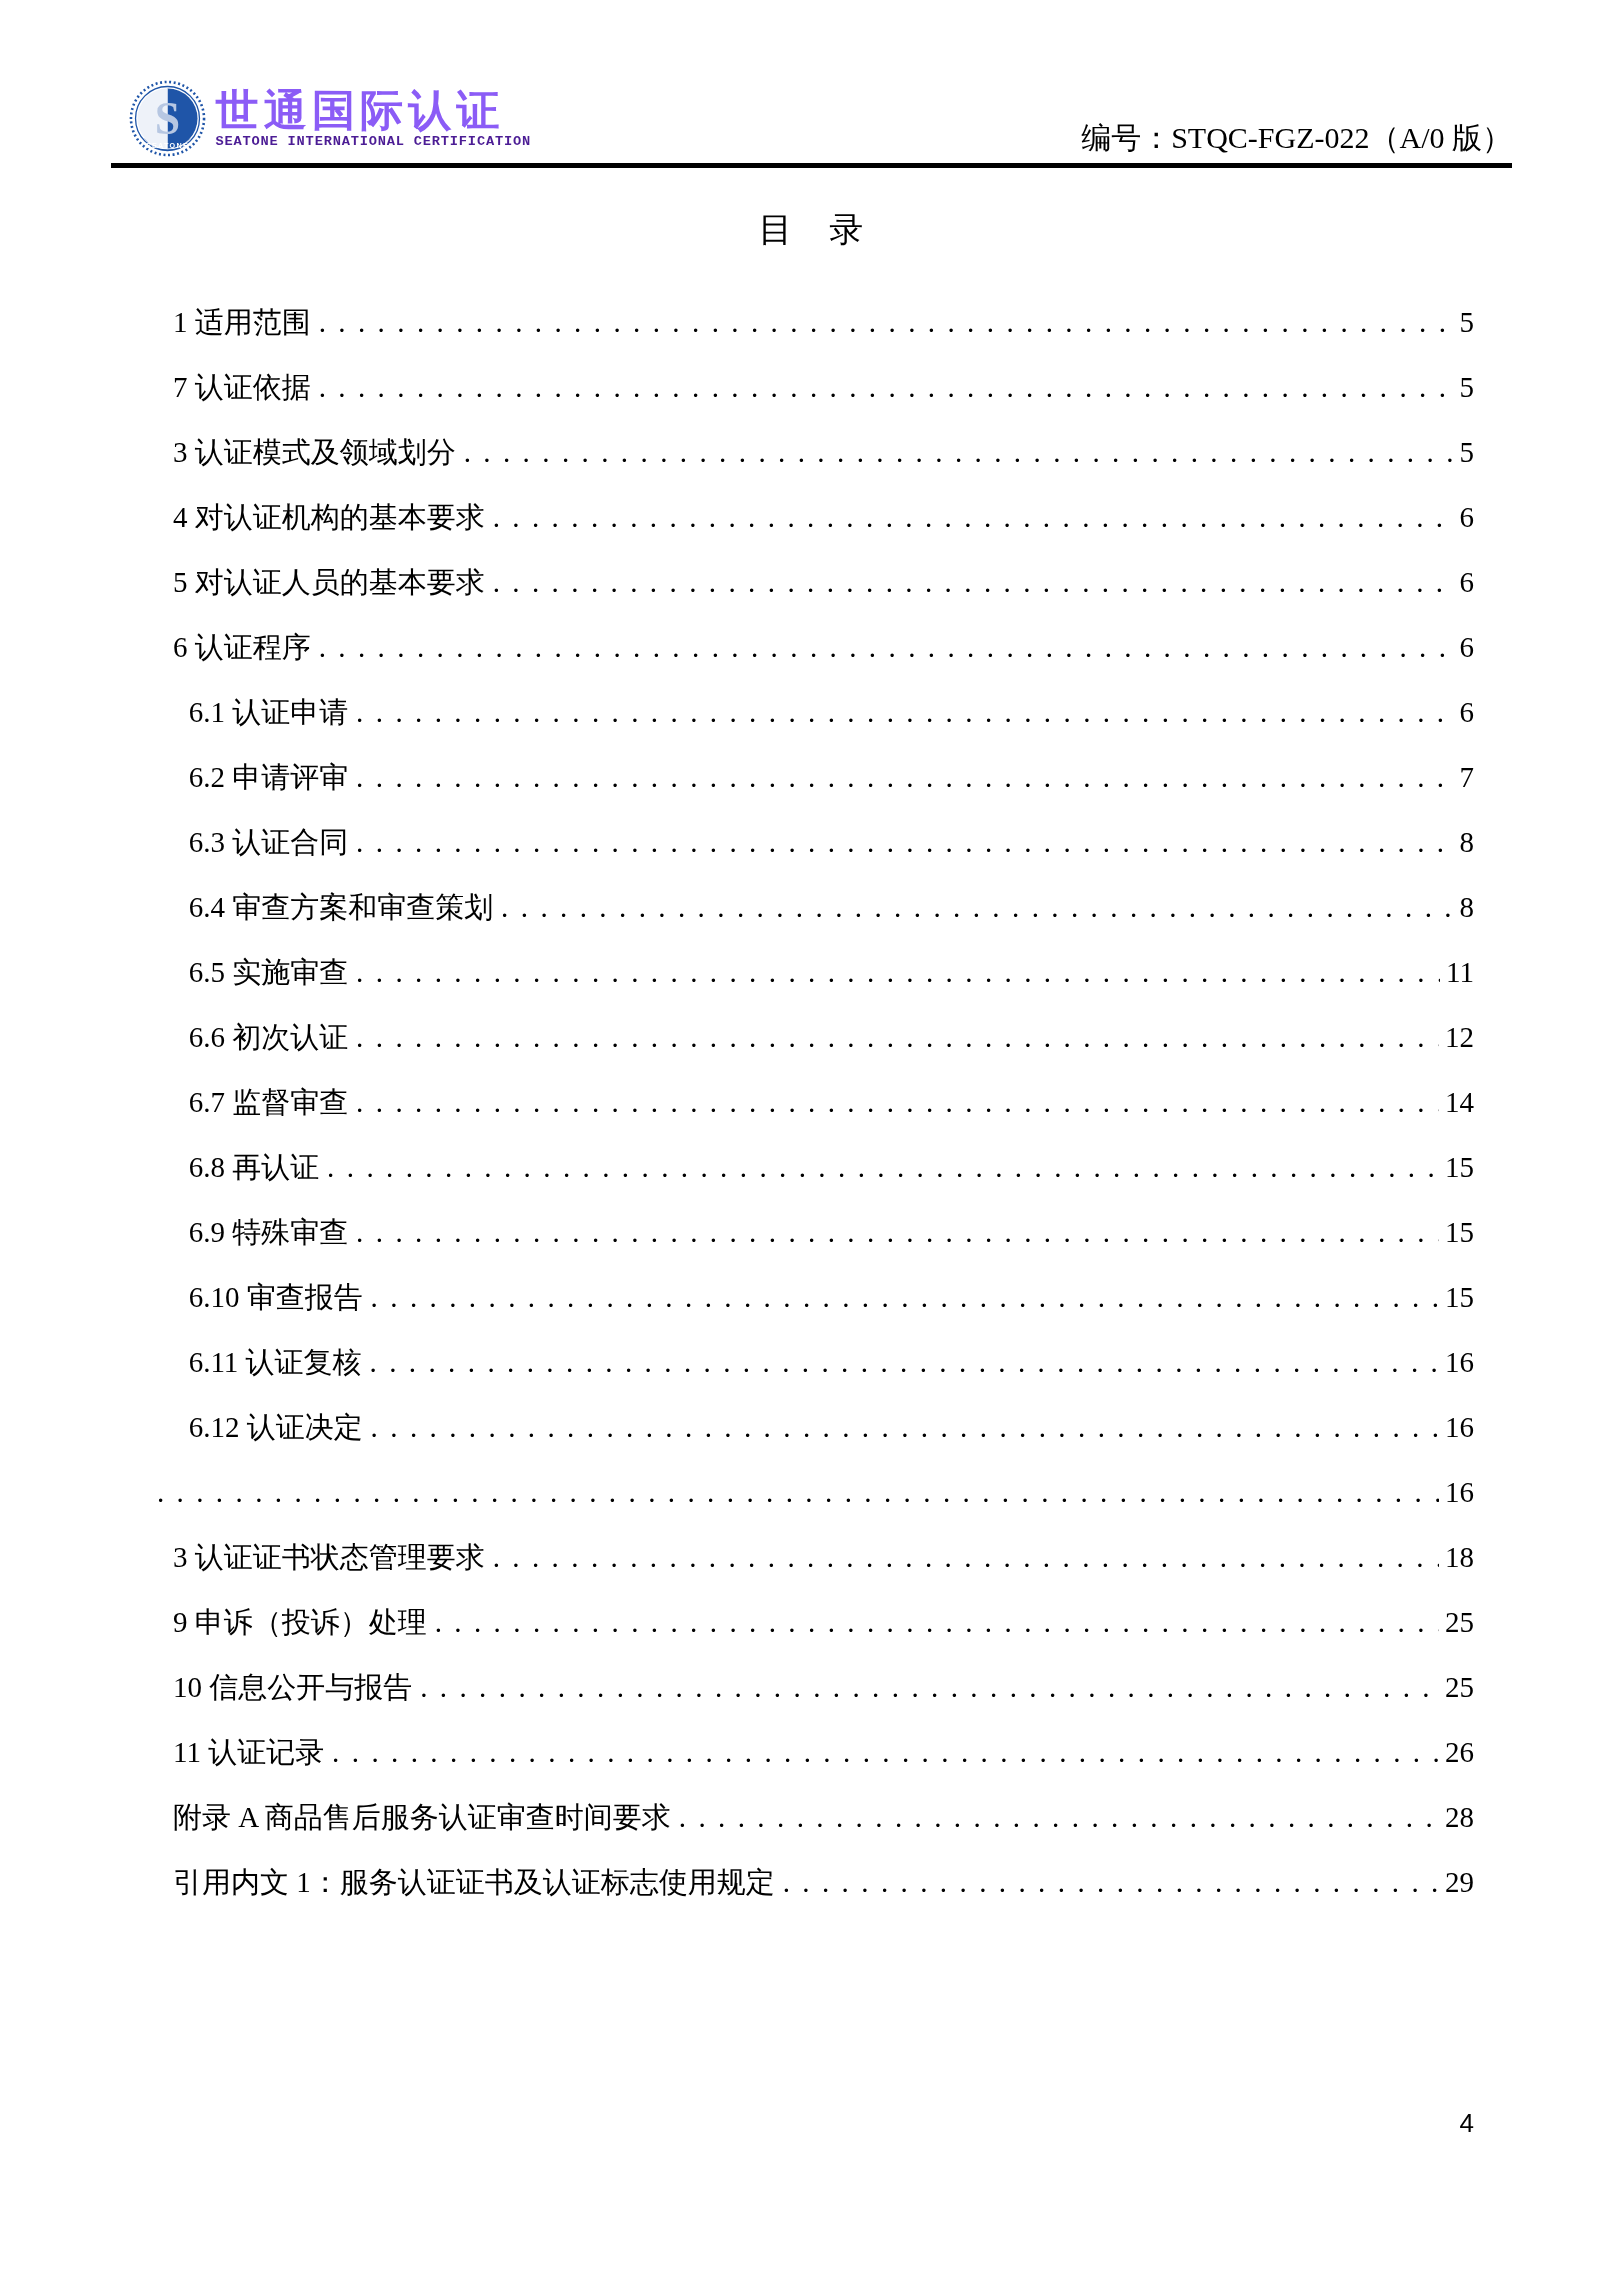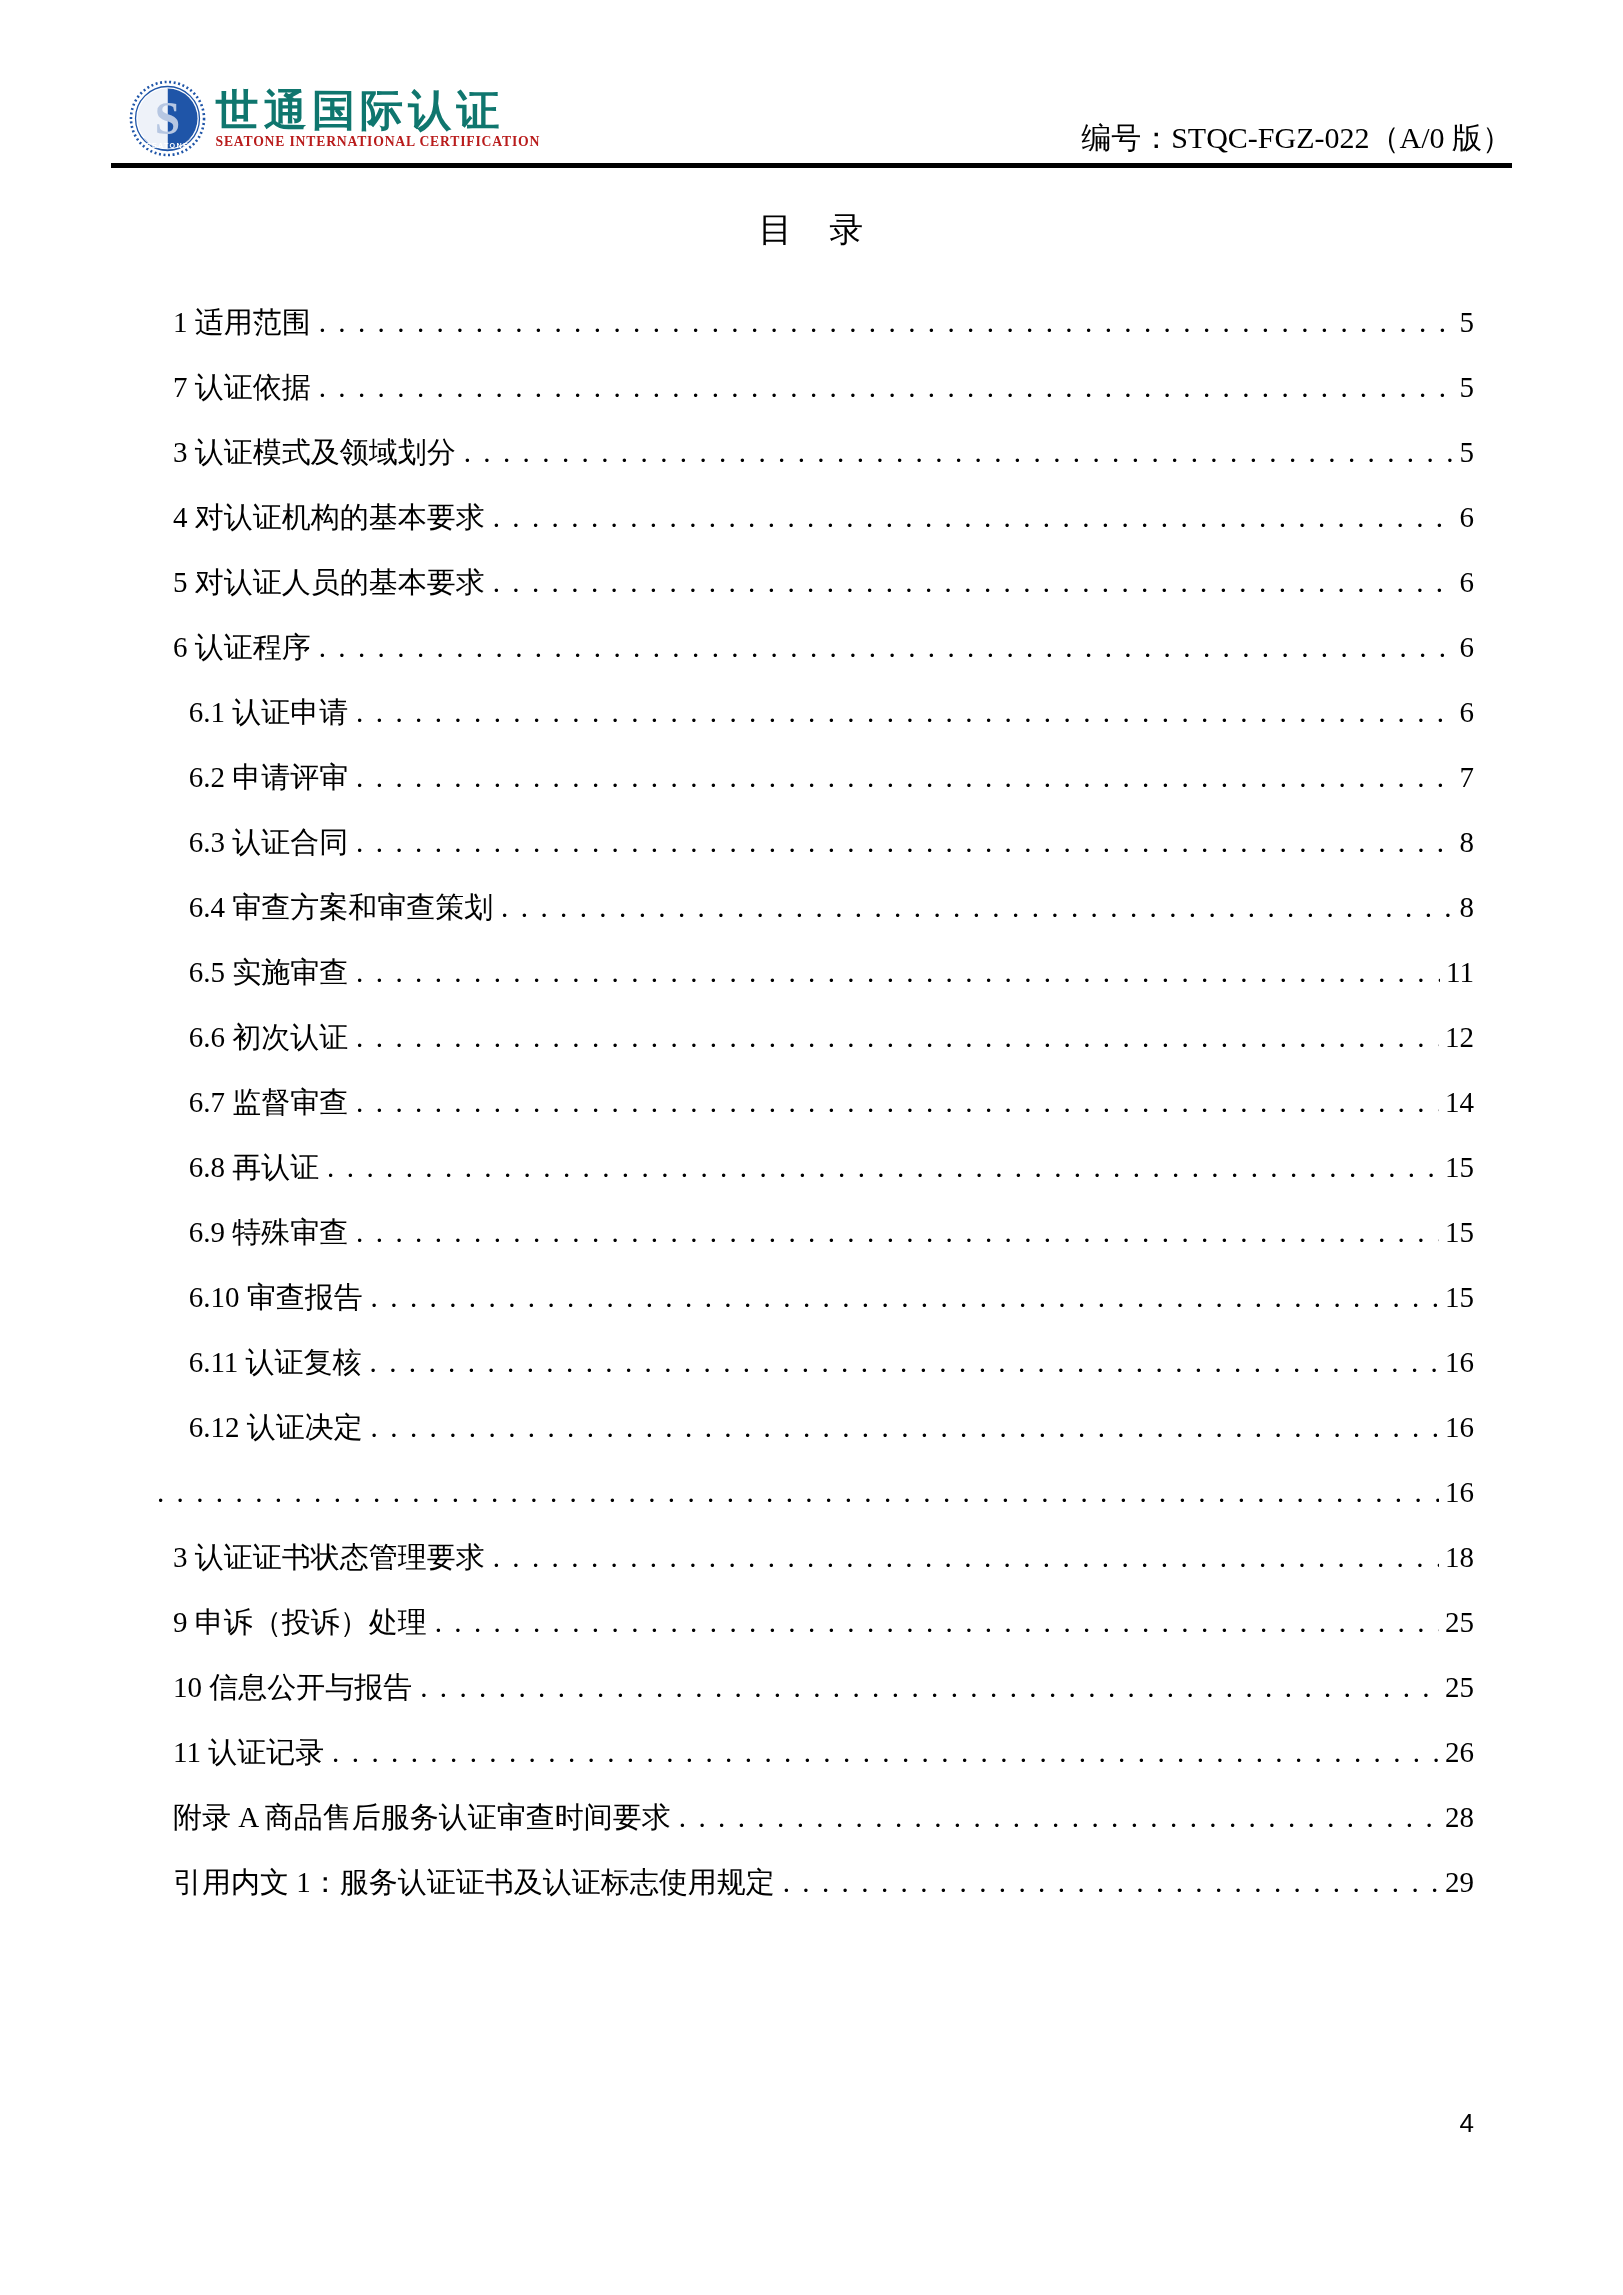--- a/index.html
+++ b/index.html
@@ -21,26 +21,26 @@
   }
   .logo {
     position:absolute; left:18.3px; bottom:6.5px;
     display:flex; align-items:center; gap:9.2px;
   }
   .logo-badge { width:77px; height:77px; flex:0 0 auto; }
   .logo-text { display:flex; flex-direction:column; }
   .logo-zh {
     font-family:"Liberation Sans","DejaVu Sans",sans-serif;
     font-weight:bold; font-size:43px; line-height:46px;
-    color:#0f766e; letter-spacing:5.2px; white-space:nowrap;
+    color:#8b5cf6; letter-spacing:5.2px; white-space:nowrap;
   }
   .logo-en {
-    font-family:Liberation Serif, serif;
+    font-family:Liberation Mono, monospace;
     font-weight:bold; font-size:13.7px; line-height:17px;
-    color:#b91c1c; letter-spacing:0.8px; white-space:nowrap;text-align:center;
+    color:#4c1d95; letter-spacing:0.8px; white-space:nowrap;text-align:center;
   }
   .doc-number {
     position:absolute; right:0; bottom:3.9px;
     font-size:30px; white-space:nowrap;
   }
 
   
   .page-title {
     position:absolute; left:0; top:207px; width:100%;
     text-align:center; font-size:34px; font-weight:normal;

